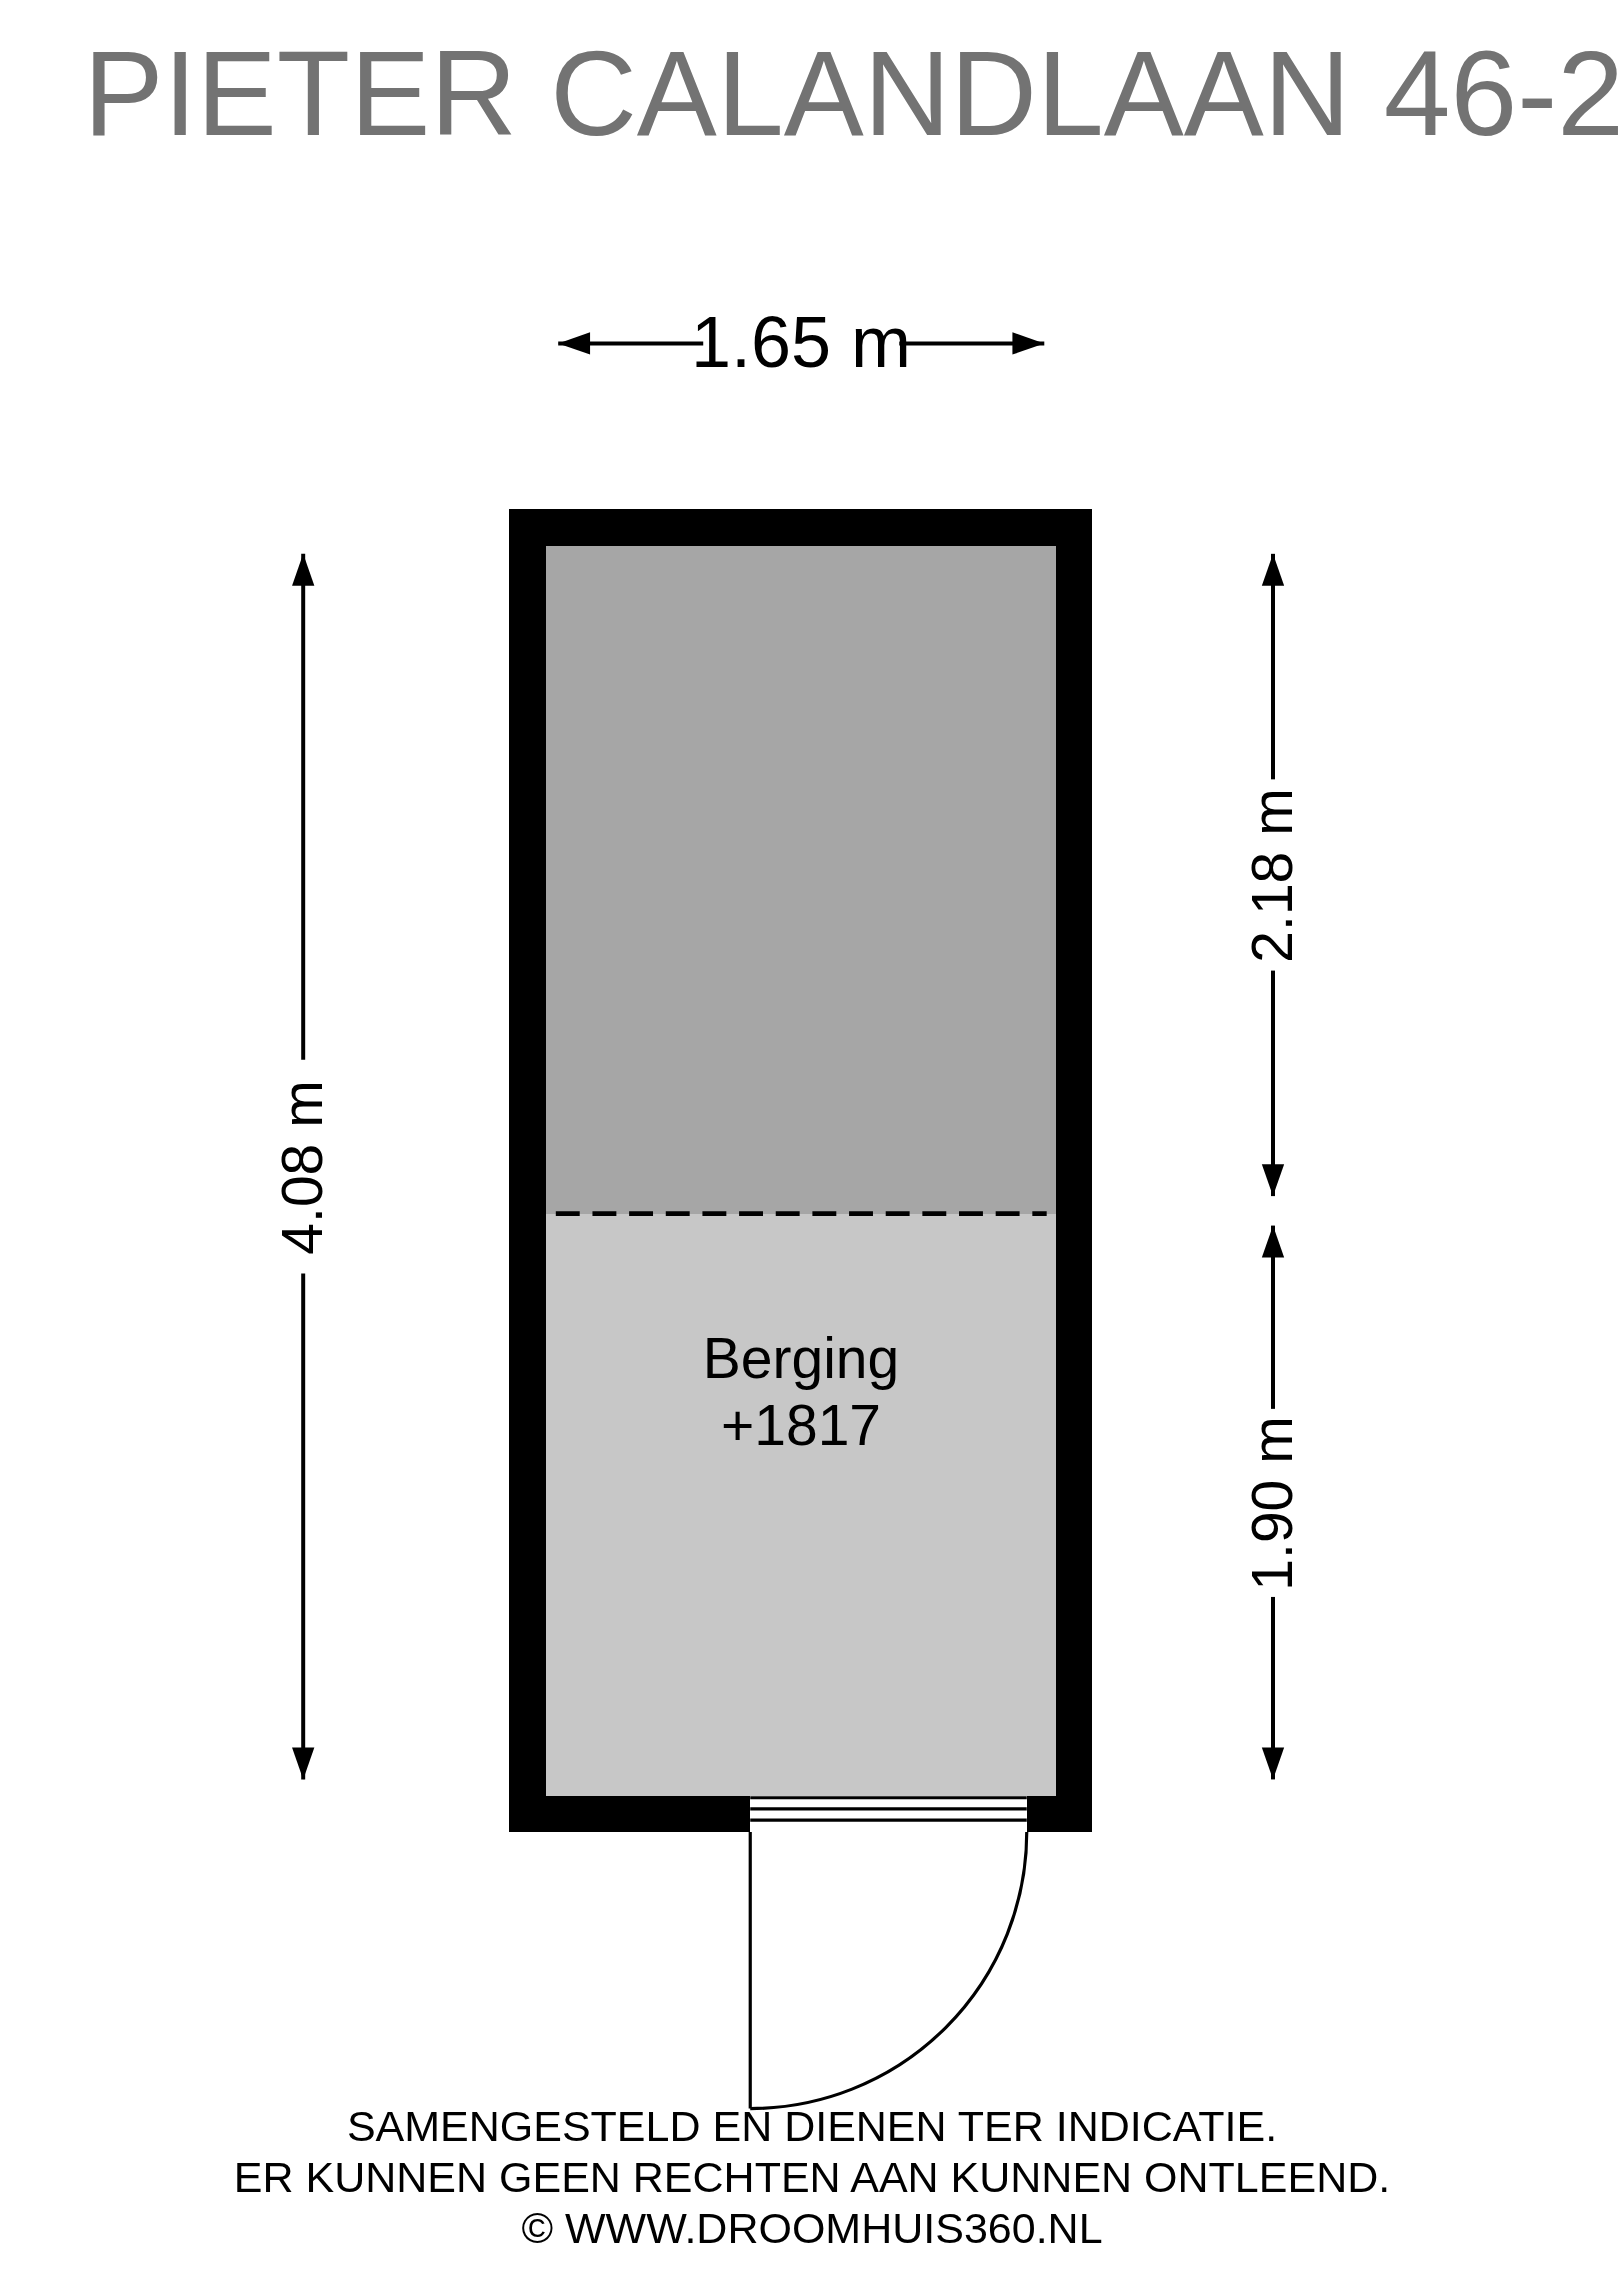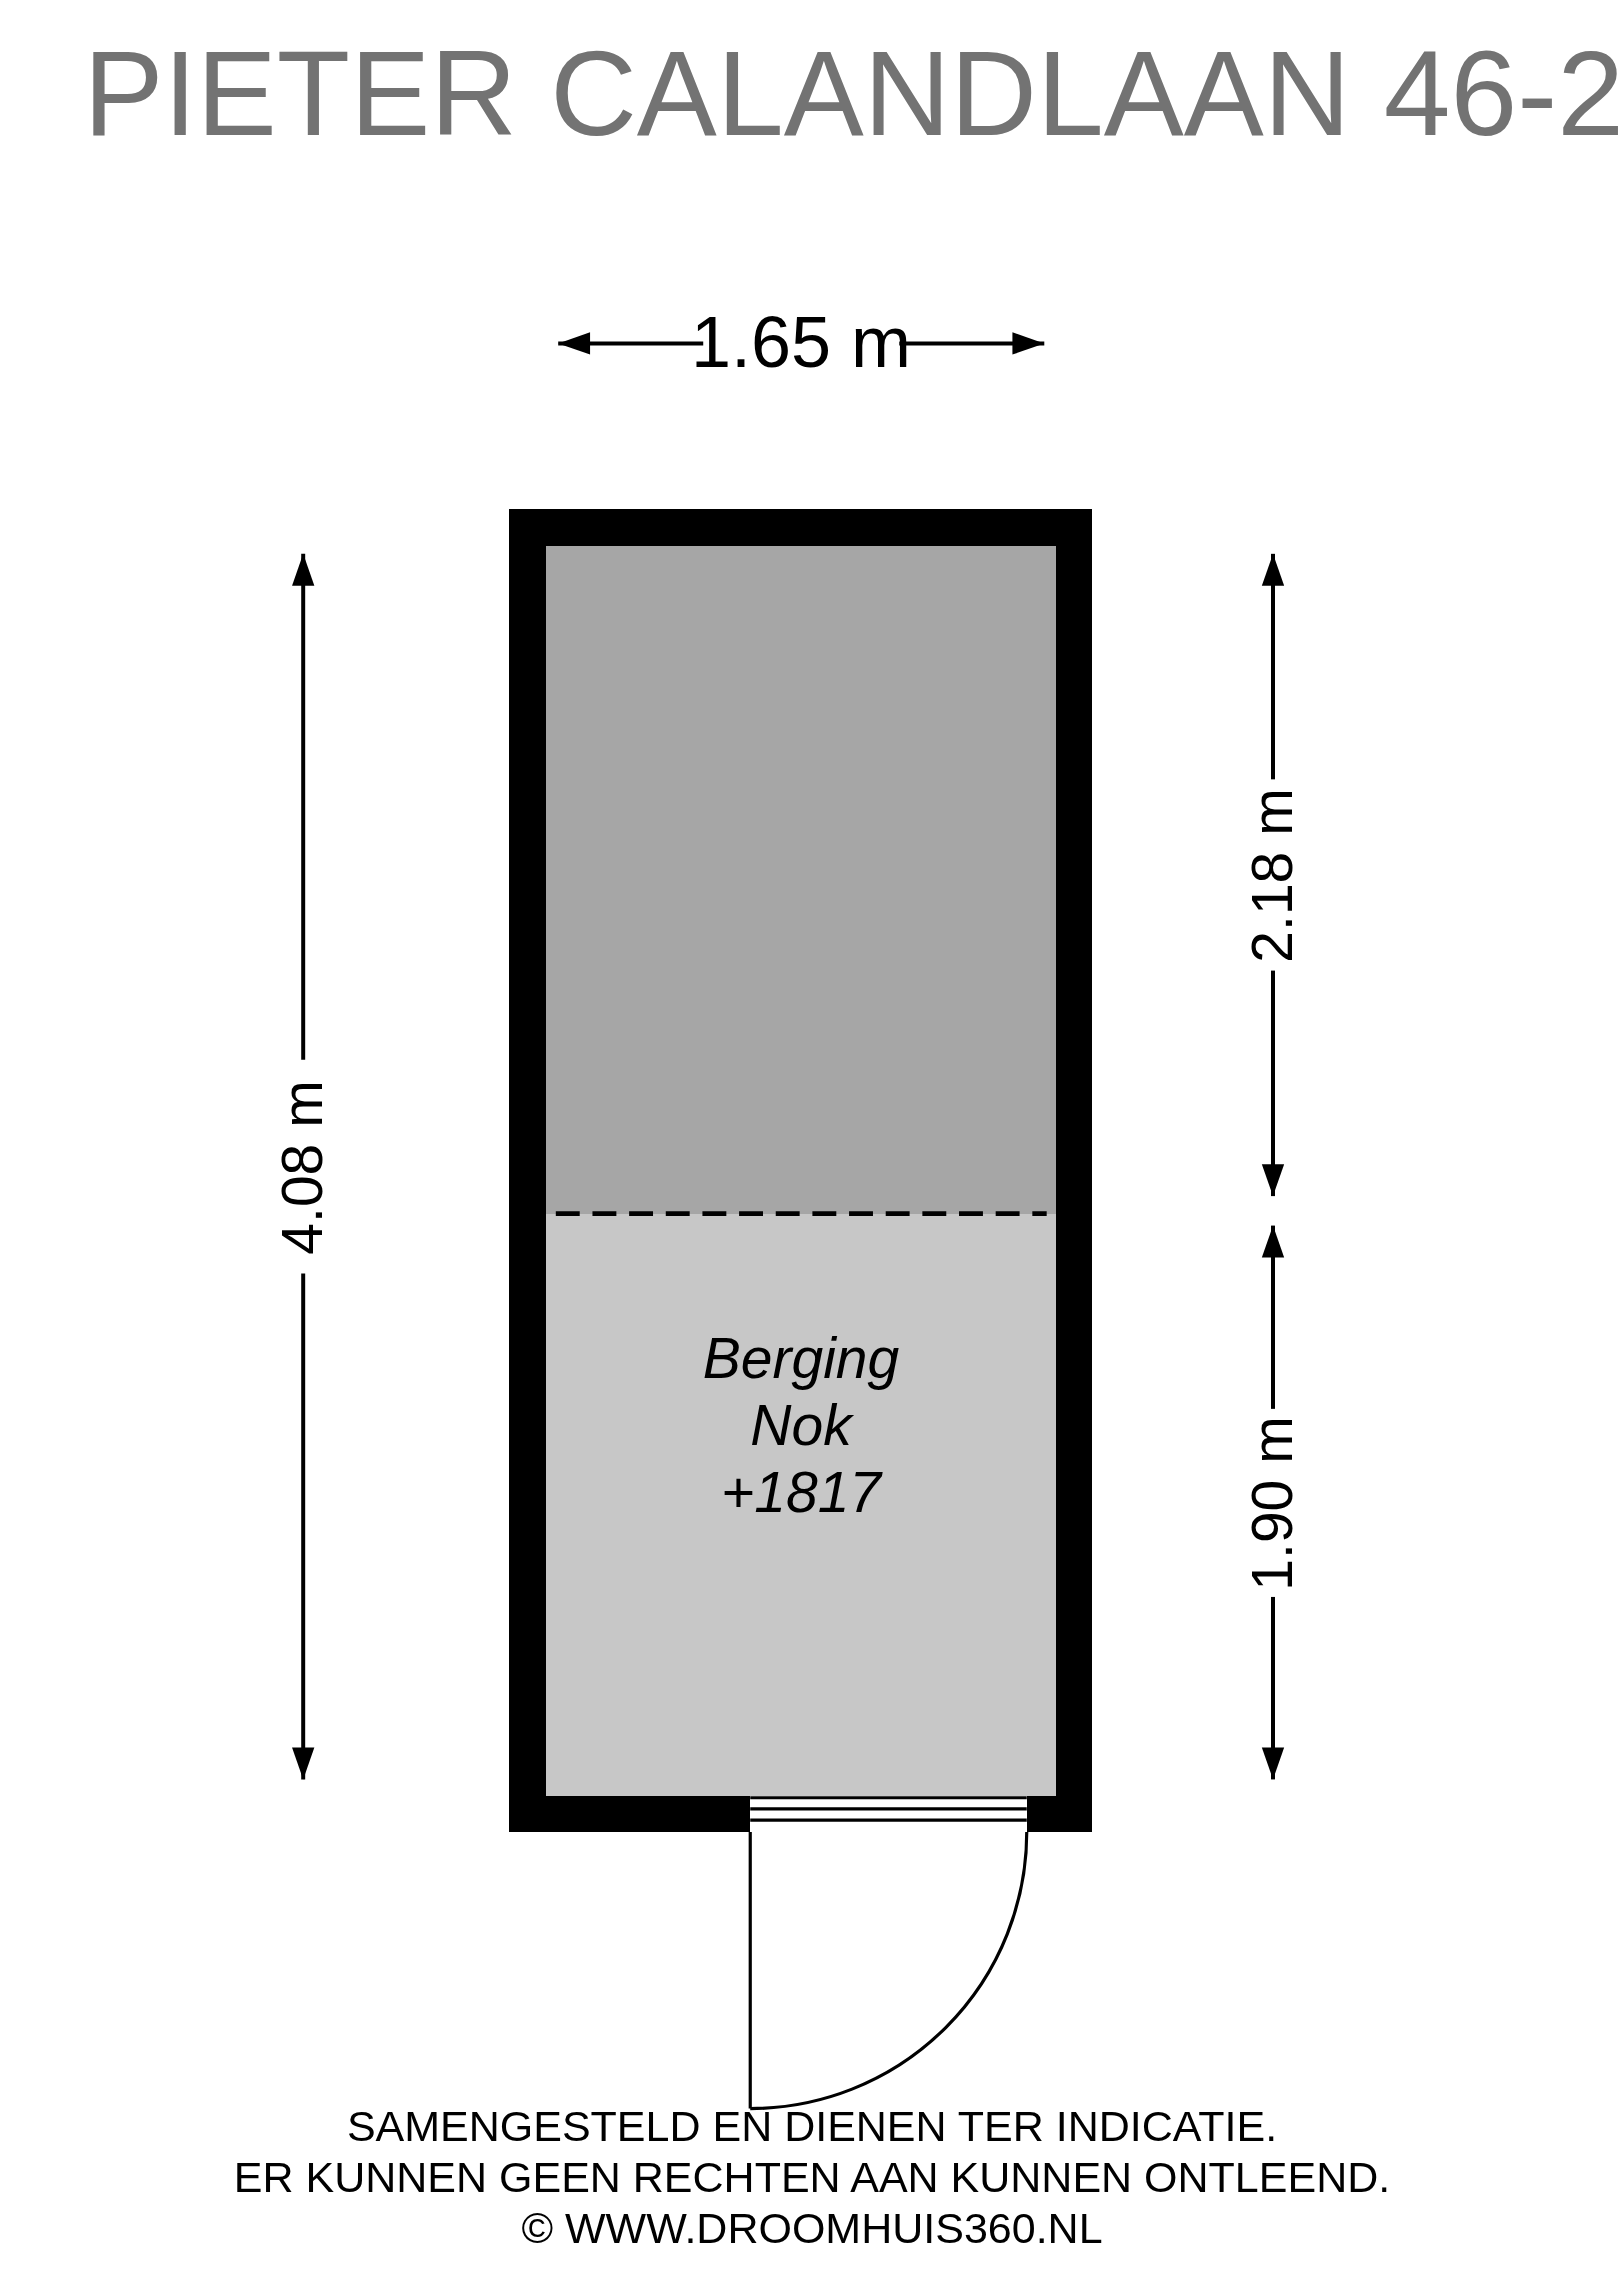--- a/index.html
+++ b/index.html
@@ -94,21 +94,20 @@
 
   
   .room-label {
     position: absolute;
     left: 546px;
     top: 1325px;
     width: 510px;
     text-align: center;
     font-size: 57px;
     line-height: 67px;
-    font-style: italic;
   }
 
   
   .linework {
     position: absolute;
     left: 0;
     top: 0;
     width: 1624px;
     height: 2295px;
     pointer-events: none;
@@ -145,21 +144,20 @@
 
   <div class="dim-width-label">1.65 m</div>
 
   <div class="plan-outer-wall"></div>
   <div class="room-upper-area"></div>
   <div class="room-lower-area"></div>
   <div class="door-opening"></div>
 
   <div class="room-label">
     <div>Berging</div>
-    <div>Nok</div>
     <div>+1817</div>
   </div>
 
   <div class="dim-v-label dim-total-height">4.08 m</div>
   <div class="dim-v-label dim-upper-height">2.18 m</div>
   <div class="dim-v-label dim-lower-height">1.90 m</div>
 
   <svg class="linework" viewBox="0 0 2037 2880" xmlns="http://www.w3.org/2000/svg">
 
     <g>

